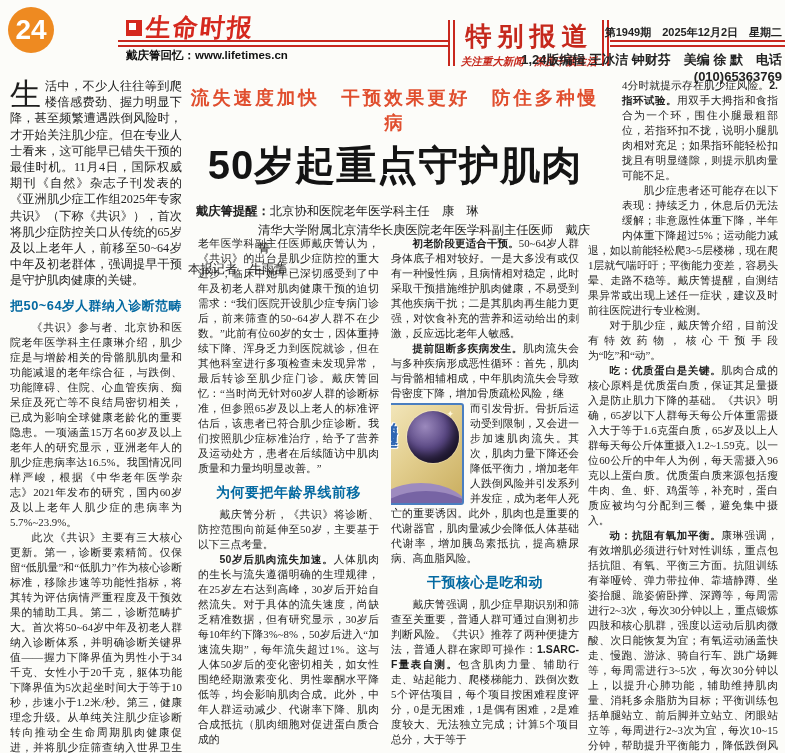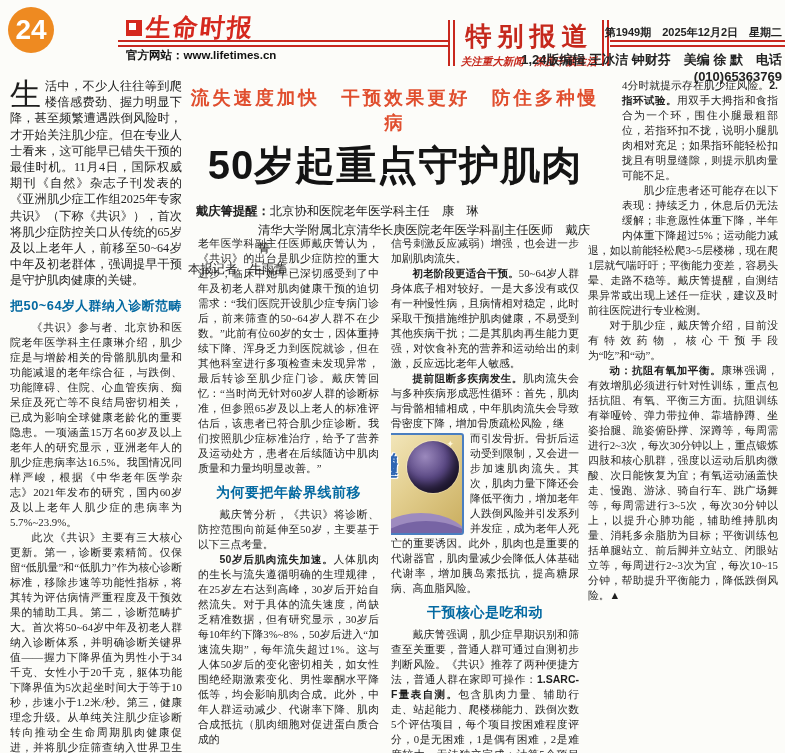--- a/index.html
+++ b/index.html
@@ -107,21 +107,21 @@
 </head>
 <body>
 
 <div class="page">
 
   <div class="page-circle">24</div>
   <div class="masthead">
     <span class="logo-mark"></span>
     <span class="logo-text">生命时报</span>
   </div>
-  <div class="website">官方网站：www.lifetimes.cn</div>
+  <div class="website">戴庆箐回忆：www.lifetimes.cn</div>
   <div class="rule rule-left"></div>
   <div class="rule rule-right"></div>
   <div class="vbar vbar-left"></div>
   <div class="vbar vbar-right"></div>
   <div class="section-title">特别报道</div>
   <div class="section-tagline">关注重大新闻　深度干预生活</div>
   <div class="issue-info">第1949期　2025年12月2日　星期二</div>
   <div class="staff-line">1,24版编辑 王冰洁 钟财芬　美编 徐 默　电话(010)65363769</div>
 
   <section class="headline-block">
@@ -143,21 +143,20 @@
   </section>
 
   <section class="col col2">
     <p class="noindent">老年医学科副主任医师戴庆箐认为，《共识》的出台是肌少症防控的重大进步，临床中她早已深切感受到了中年及初老人群对肌肉健康干预的迫切需求：“我们医院开设肌少症专病门诊后，前来筛查的50~64岁人群不在少数。”此前有位60岁的女士，因体重持续下降、浑身乏力到医院就诊，但在其他科室进行多项检查未发现异常，最后转诊至肌少症门诊。戴庆箐回忆：“当时尚无针对60岁人群的诊断标准，但参照65岁及以上老人的标准评估后，该患者已符合肌少症诊断。我们按照肌少症标准治疗，给予了营养及运动处方，患者在后续随访中肌肉质量和力量均明显改善。”</p>
     <h2 class="col-header">为何要把年龄界线前移</h2>
     <p>戴庆箐分析，《共识》将诊断、防控范围向前延伸至50岁，主要基于以下三点考量。</p>
     <p><span class="lead-bold">50岁后肌肉流失加速。</span><span>人体肌肉的生长与流失遵循明确的生理规律，在25岁左右达到高峰，30岁后开始自然流失。对于具体的流失速度，尚缺乏精准数据，但有研究显示，30岁后每10年约下降3%~8%，50岁后进入“加速流失期”，每年流失超过1%。这与人体50岁后的变化密切相关，如女性围绝经期激素变化、男性睾酮水平降低等，均会影响肌肉合成。此外，中年人群运动减少、代谢率下降、肌肉合成抵抗（肌肉细胞对促进蛋白质合成的</span></p>
   </section>
 
   <section class="col col3">
-    <p class="noindent">信号刺激反应减弱）增强，也会进一步加剧肌肉流失。</p>
     <p><span class="lead-bold">初老阶段更适合干预。</span><span>50~64岁人群身体底子相对较好。一是大多没有或仅有一种慢性病，且病情相对稳定，此时采取干预措施维护肌肉健康，不易受到其他疾病干扰；二是其肌肉再生能力更强，对饮食补充的营养和运动给出的刺激，反应远比老年人敏感。</span></p>
     <p><span class="lead-bold">提前阻断多疾病发生。</span><span>肌肉流失会与多种疾病形成恶性循环：首先，肌肉与骨骼相辅相成，中年肌肉流失会导致骨密度下降，增加骨质疏松风险，继</span></p>
     <p class="noindent">
       <span class="report-graphic">
         <span class="sphere"></span>
         <span class="wave"></span>
         <span class="wave2"></span>
         <span class="sparkle">✦</span>
         <span class="vlabel">详细报道</span>
       </span>
@@ -165,16 +164,17 @@
     </p>
     <h2 class="col-header">干预核心是吃和动</h2>
     <p><span>戴庆箐强调，肌少症早期识别和筛查至关重要，普通人群可通过自测初步判断风险。《共识》推荐了两种便捷方法，普通人群在家即可操作：</span><span class="lead-bold">1.SARC-F量表自测。</span><span>包含肌肉力量、辅助行走、站起能力、爬楼梯能力、跌倒次数5个评估项目，每个项目按困难程度评分，0是无困难，1是偶有困难，2是难度较大、无法独立完成；计算5个项目总分，大于等于</span></p>
   </section>
 
   <section class="col col4">
     <span class="col4-spacer"></span>
     <p class="noindent"><span>4分时就提示存在肌少症风险。</span><span class="lead-bold">2.指环试验。</span><span>用双手大拇指和食指合为一个环，围住小腿最粗部位，若指环扣不拢，说明小腿肌肉相对充足；如果指环能轻松扣拢且有明显缝隙，则提示肌肉量可能不足。</span></p>
     <p>肌少症患者还可能存在以下表现：持续乏力，休息后仍无法缓解；非意愿性体重下降，半年内体重下降超过5%；运动能力减退，如以前能轻松爬3~5层楼梯，现在爬1层就气喘吁吁；平衡能力变差，容易头晕、走路不稳等。戴庆箐提醒，自测结果异常或出现上述任一症状，建议及时前往医院进行专业检测。</p>
     <p>对于肌少症，戴庆箐介绍，目前没有特效药物，核心干预手段为“吃”和“动”。</p>
+    <p><span class="lead-bold">吃：优质蛋白是关键。</span><span>肌肉合成的核心原料是优质蛋白质，保证其足量摄入是防止肌力下降的基础。《共识》明确，65岁以下人群每天每公斤体重需摄入大于等于1.6克蛋白质，65岁及以上人群每天每公斤体重摄入1.2~1.59克。以一位60公斤的中年人为例，每天需摄入96克以上蛋白质。优质蛋白质来源包括瘦牛肉、鱼、虾、鸡蛋等，补充时，蛋白质应被均匀分配到三餐，避免集中摄入。</span></p>
     <p><span class="lead-bold">动：抗阻有氧加平衡。</span><span>康琳强调，有效增肌必须进行针对性训练，重点包括抗阻、有氧、平衡三方面。抗阻训练有举哑铃、弹力带拉伸、靠墙静蹲、坐姿抬腿、跪姿俯卧撑、深蹲等，每周需进行2~3次，每次30分钟以上，重点锻炼四肢和核心肌群，强度以运动后肌肉微酸、次日能恢复为宜；有氧运动涵盖快走、慢跑、游泳、骑自行车、跳广场舞等，每周需进行3~5次，每次30分钟以上，以提升心肺功能，辅助维持肌肉量、消耗多余脂肪为目标；平衡训练包括单腿站立、前后脚并立站立、闭眼站立等，每周进行2~3次为宜，每次10~15分钟，帮助提升平衡能力，降低跌倒风险。▲</span></p>
   </section>
 
 </div>
 
 </body></html>

